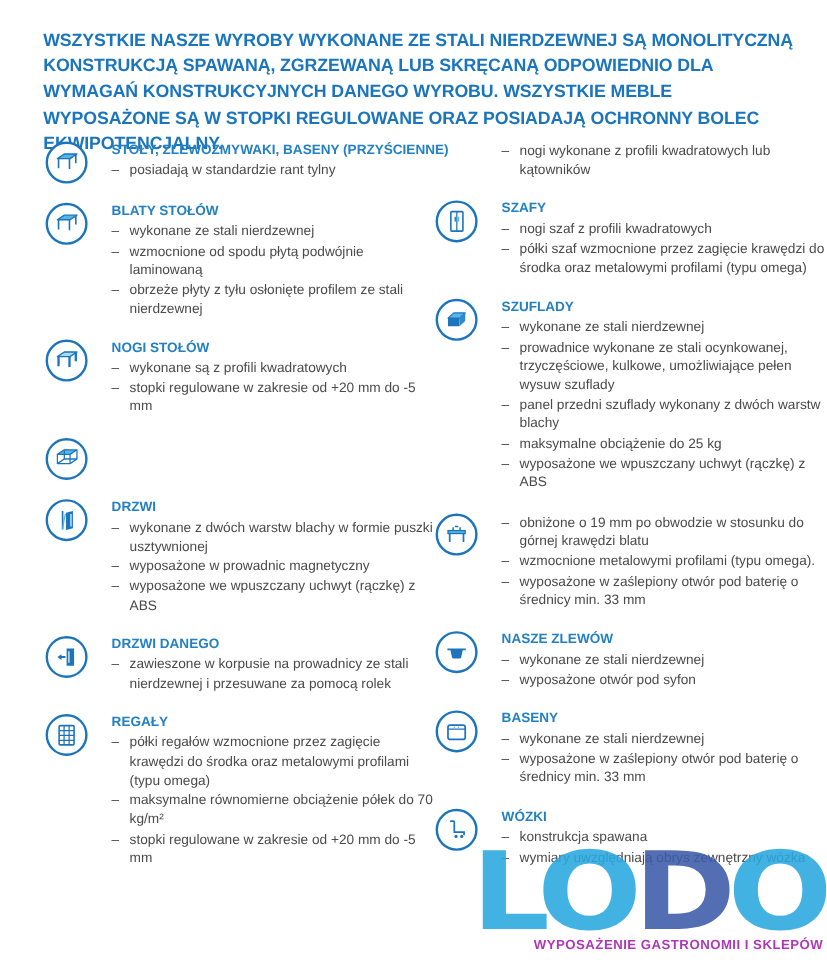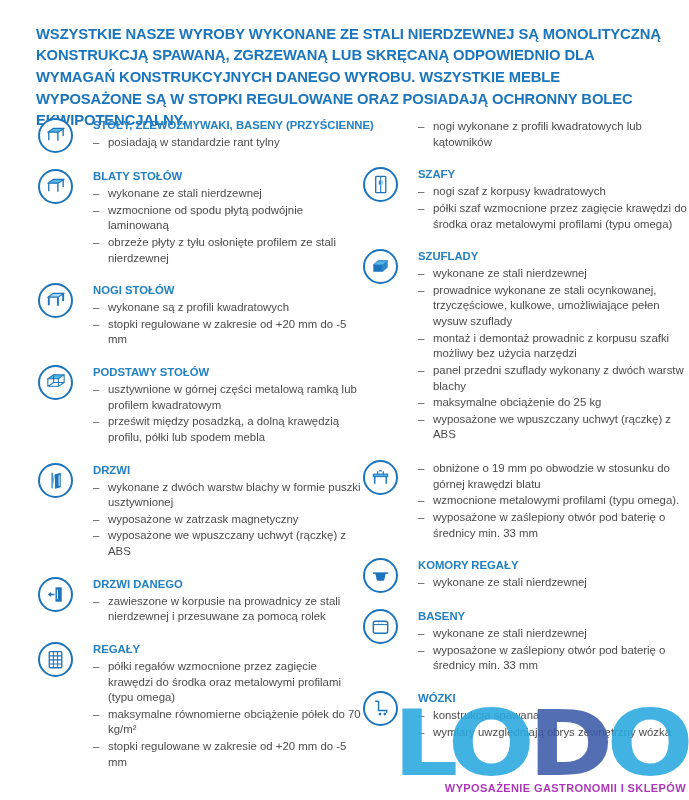--- a/index.html
+++ b/index.html
@@ -98,45 +98,38 @@
       <div class="section">
         <div class="icon-wrap">
             <div class="icon-circle">
           <svg viewBox="0 0 24 24">
                 <path d="M4 8 L10 4 H21 L15 8 Z" fill="#54b7e6" stroke="#1c75bc" stroke-width="1.1" stroke-linejoin="round"></path>
                 <path d="M4 16 L10 12 H21 L15 16 Z" fill="none" stroke="#1c75bc" stroke-width="1.1" stroke-linejoin="round"></path>
                 <path d="M4 8 V16 M10 4 V12 M21 4 V12 M15 8 V16" stroke="#1c75bc" stroke-width="1.1" fill="none"></path>
               </svg>
         </div>
           </div>
-        <div class="section-content">
-          <h3 class="section-title">PODSTAWY STOŁÓW</h3>
-          <ul class="bullets">
-            <li><span>usztywnione w górnej części metalową ramką lub profilem kwadratowym</span></li>
-            <li><span>prześwit między posadzką, a dolną krawędzią profilu, półki lub spodem mebla</span></li>
-          </ul>
-        </div>
       </div>
 
       <div class="section">
         <div class="icon-wrap">
             <div class="icon-circle">
           <svg viewBox="0 0 24 24">
                 <path d="M8.5 4 V20" stroke="#1c75bc" stroke-width="1.4" fill="none"></path>
                 <path d="M8.5 20 Q9.5 12 11 6.5" stroke="#54b7e6" stroke-width="1.2" fill="none"></path>
                 <path d="M11.5 5.5 L17.5 4 V19 L11.5 20.5 Z" fill="#1c75bc"></path>
                 <path d="M15.8 6.5 V17.5" stroke="#ffffff" stroke-width="1"></path>
               </svg>
         </div>
           </div>
         <div class="section-content">
           <h3 class="section-title">DRZWI</h3>
           <ul class="bullets">
             <li><span>wykonane z dwóch warstw blachy w formie puszki usztywnionej</span></li>
-            <li><span>wyposażone w zatrzask magnetyczny</span></li>
+            <li><span>wyposażone w prowadnic magnetyczny</span></li>
             <li><span>wyposażone we wpuszczany uchwyt (rączkę) z ABS</span></li>
           </ul>
         </div>
       </div>
 
       <div class="section">
         <div class="icon-wrap">
             <div class="icon-circle">
           <svg viewBox="0 0 24 24">
                 <path d="M12 4.5 H18.5 V19.5 H12 Z" fill="#1c75bc"></path>
@@ -193,42 +186,41 @@
                 <rect x="7" y="3.5" width="10.5" height="17" rx="0.8" fill="none" stroke="#1c75bc" stroke-width="1.4"></rect>
                 <path d="M12.2 3.5 V20.5" stroke="#1c75bc" stroke-width="1.1"></path>
                 <path d="M10.8 8 V12" stroke="#1c75bc" stroke-width="1.2"></path>
                 <path d="M13.7 8 V12" stroke="#54b7e6" stroke-width="1.2"></path>
               </svg>
         </div>
           </div>
         <div class="section-content">
           <h3 class="section-title">SZAFY</h3>
           <ul class="bullets">
-            <li><span>nogi szaf z korpusy kwadratowych</span></li>
+            <li><span>nogi szaf z profili kwadratowych</span></li>
             <li><span>półki szaf wzmocnione przez zagięcie krawędzi do środka oraz metalowymi profilami (typu omega)</span></li>
           </ul>
         </div>
       </div>
 
       <div class="section">
         <div class="icon-wrap">
             <div class="icon-circle">
           <svg viewBox="0 0 24 24">
                 <path d="M4.5 10.5 L9.5 6 H19.5 L14.5 10.5 Z" fill="#54b7e6" stroke="#1c75bc" stroke-width="1" stroke-linejoin="round"></path>
                 <path d="M4.5 10.5 H14.5 V17.5 H4.5 Z" fill="#1c75bc"></path>
                 <path d="M14.5 10.5 L19.5 6 V13 L14.5 17.5 Z" fill="#2e8ac9"></path>
               </svg>
         </div>
           </div>
         <div class="section-content">
           <h3 class="section-title">SZUFLADY</h3>
           <ul class="bullets">
             <li><span>wykonane ze stali nierdzewnej</span></li>
             <li><span>prowadnice wykonane ze stali ocynkowanej, trzyczęściowe, kulkowe, umożliwiające pełen wysuw szuflady</span></li>
-            <li><span>montaż i demontaż prowadnic z korpusu szafki możliwy bez użycia narzędzi</span></li>
             <li><span>panel przedni szuflady wykonany z dwóch warstw blachy</span></li>
             <li><span>maksymalne obciążenie do 25 kg</span></li>
             <li><span>wyposażone we wpuszczany uchwyt (rączkę) z ABS</span></li>
           </ul>
         </div>
       </div>
 
       <div class="section">
         <div class="icon-wrap">
             <div class="icon-circle">
@@ -252,23 +244,24 @@
       <div class="section">
         <div class="icon-wrap">
             <div class="icon-circle">
           <svg viewBox="0 0 24 24">
                 <path d="M4 9.5 H20" stroke="#1c75bc" stroke-width="1.6" fill="none"></path>
                 <path d="M6.5 9.5 H17.5 L16 16.5 Q15.8 17.5 14.5 17.5 H9.5 Q8.2 17.5 8 16.5 Z" fill="#1c75bc"></path>
               </svg>
         </div>
           </div>
         <div class="section-content">
-          <h3 class="section-title">KOMORY REGAŁY</h3>
+          <h3 class="section-title">NASZE ZLEWÓW</h3>
           <ul class="bullets">
             <li><span>wykonane ze stali nierdzewnej</span></li>
+            <li><span>wyposażone otwór pod syfon</span></li>
           </ul>
         </div>
       </div>
 
       <div class="section">
         <div class="icon-wrap">
             <div class="icon-circle">
           <svg viewBox="0 0 24 24">
                 <rect x="4.5" y="6.5" width="15" height="12.5" rx="2" fill="none" stroke="#1c75bc" stroke-width="1.5"></rect>
                 <path d="M4.5 10 H19.5" stroke="#1c75bc" stroke-width="1.1" fill="none"></path>

